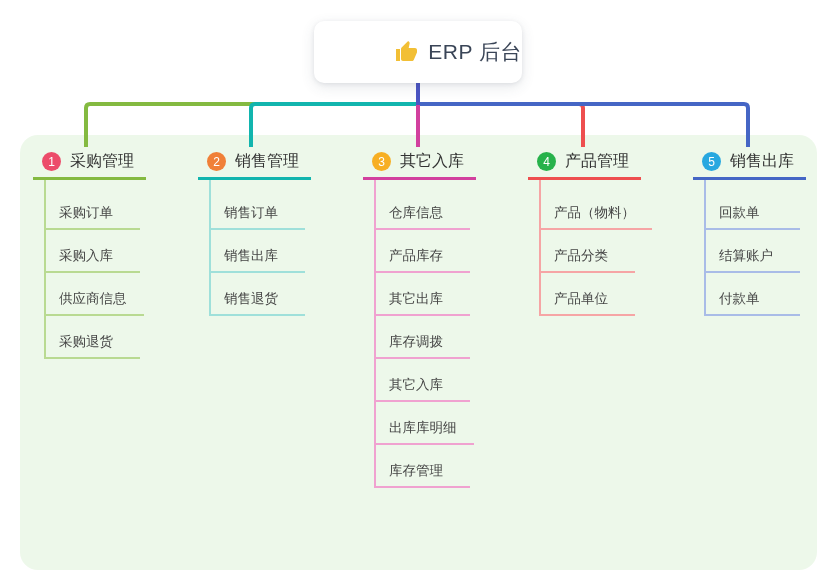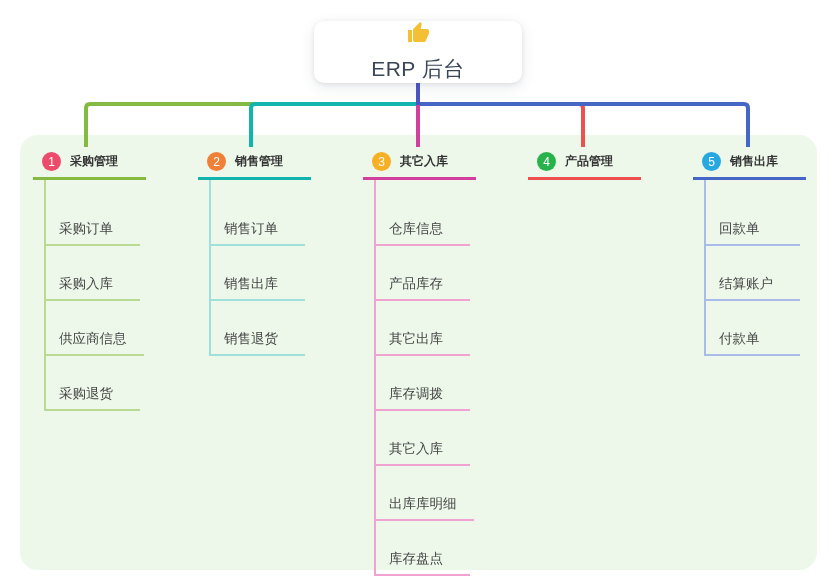--- a/index.html
+++ b/index.html
@@ -24,21 +24,20 @@
   .root-node {
     position: absolute;
     left: 314px; top: 21px;
     width: 208px; height: 62px;
     background: #ffffff;
     border-radius: 10px;
     box-shadow: 0 1px 4px rgba(60,70,90,0.10), 0 4px 14px rgba(60,70,90,0.12);
     display: flex; align-items: center; justify-content: flex-end;
     gap: 10px;
     z-index: 3;
-    flex-direction: column;
   }
   .root-node .root-label {
     font-size: 21px;
     color: #3a4557;
     letter-spacing: 0.5px;
   }
   .thumb-icon { width: 24px; height: 24px; display: inline-block; }
 
   
   svg.connectors { position: absolute; left: 0; top: 0; z-index: 2; }
@@ -61,37 +60,36 @@
     width: 19px; height: 19px;
     border-radius: 50%;
     background: var(--badge);
     color: #ffffff;
     font-size: 12px;
     display: inline-flex; align-items: center; justify-content: center;
     margin-right: 9px;
     flex: 0 0 auto;
   }
   .branch-title .title-label {
-    font-size: 12px;
+    font-size: 16px;
     color: #333333;
     white-space: nowrap;
-    font-weight: bold;
   }
   .children { }
   .child-row {
     width: max-content;
     min-width: 96px;
-    height: 55px;
+    height: 43px;
     margin-left: 11px;
     padding: 0 17px 6px 13px;
     border-left: 2px solid var(--light);
     border-bottom: 2px solid var(--light);
     display: flex; align-items: flex-end;
   }
-  .child-row:first-child { height: 66px; }
+  .child-row:first-child { height: 50px; }
   .child-row .child-label {
     font-size: 13.5px;
     color: #454545;
     white-space: nowrap;
   }
 </style>
 </head>
 <body>
 
 <div id="stage">
@@ -172,30 +170,41 @@
           <div class="child-row">
             <span class="child-label">库存调拨</span>
           </div>
           <div class="child-row">
             <span class="child-label">其它入库</span>
           </div>
           <div class="child-row">
             <span class="child-label">出库库明细</span>
           </div>
           <div class="child-row">
-            <span class="child-label">库存盘点</span>
+            <span class="child-label">库存管理</span>
           </div>
         </div>
     </div>
 
     <div class="branch" style="left: 528px; --line: #ee4f4f; --light: #f6a5a5; --badge: #27b24b;">
       <div class="branch-title">
         <span class="badge">4</span>
         <span class="title-label">产品管理</span>
       </div>
+      <div class="children">
+          <div class="child-row">
+            <span class="child-label">产品（物料）</span>
+          </div>
+          <div class="child-row">
+            <span class="child-label">产品分类</span>
+          </div>
+          <div class="child-row">
+            <span class="child-label">产品单位</span>
+          </div>
+        </div>
     </div>
 
     <div class="branch" style="left: 693px; --line: #4566c5; --light: #a9bce7; --badge: #28a8e0;">
       <div class="branch-title">
         <span class="badge">5</span>
         <span class="title-label">销售出库</span>
       </div>
       <div class="children">
           <div class="child-row">
             <span class="child-label">回款单</span>

